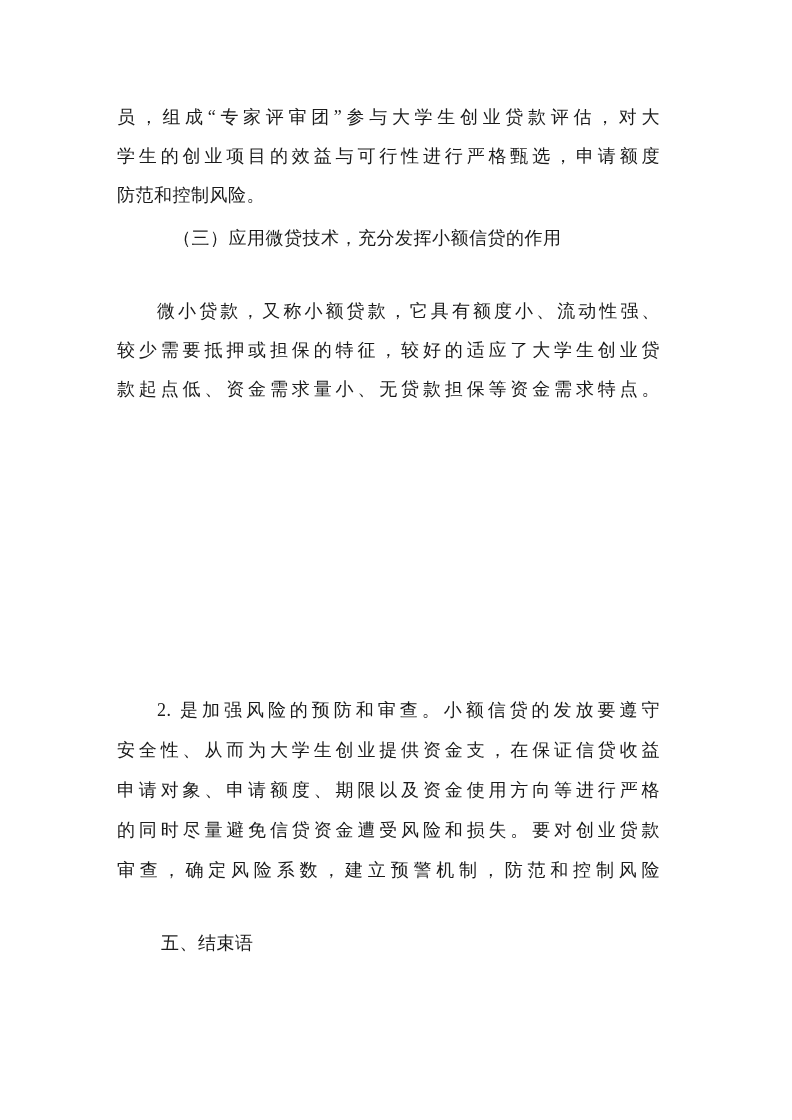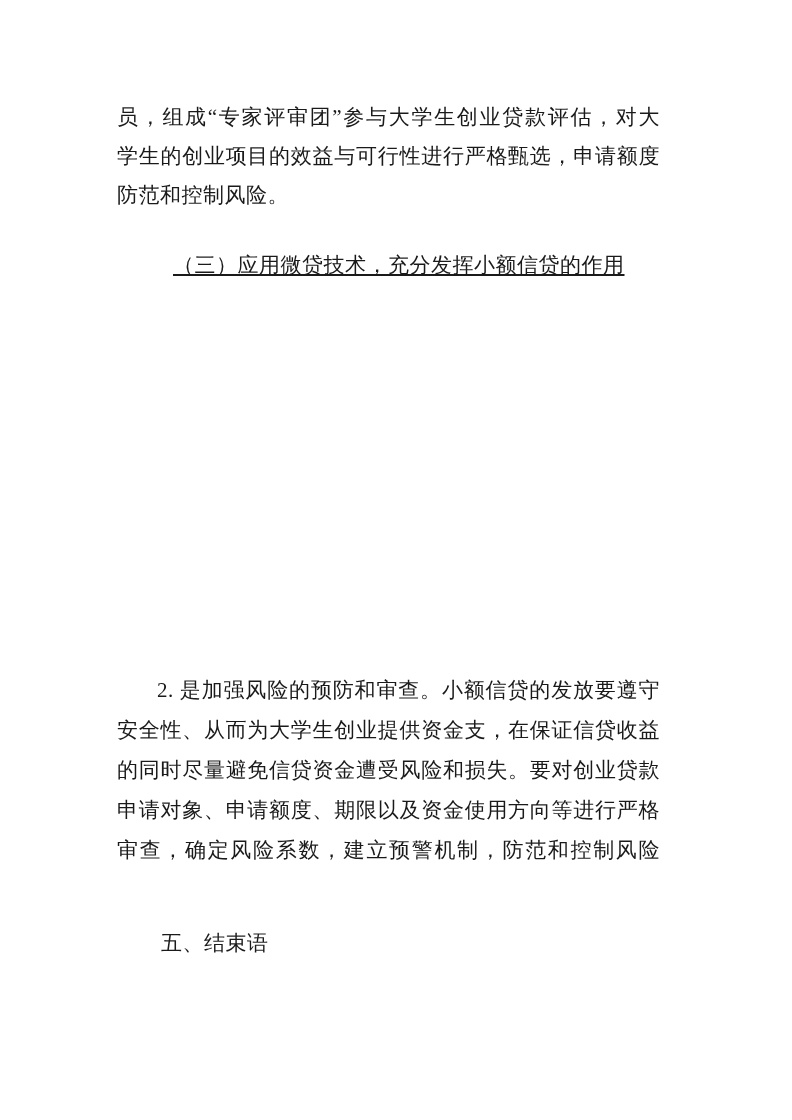--- a/index.html
+++ b/index.html
@@ -13,21 +13,21 @@
     height: 1120px;
     background: #ffffff;
     overflow: hidden;
     font-family: "Liberation Serif", "DejaVu Serif", serif;
     color: #1a1a1a;
   }
   .block {
     position: absolute;
     left: 117px;
     width: 543px;
-    font-size: 21px;
+    font-size: 18px;
     letter-spacing: 0.5px;
   }
   .line {
     white-space: nowrap;
     line-height: 39px;
     height: 39px;
   }
   .lh40 .line {
     line-height: 40px;
     height: 40px;
@@ -36,48 +36,53 @@
   .just {
     text-align: justify;
     text-align-last: justify;
   }
   
   .ind  { text-indent: 40px; }
   .ind-h3 { text-indent: 56px; }
   .ind-h5 { text-indent: 44px; }
 
   .b-cont { top: 98px;  }
-  .b-h3   { top: 246px; text-decoration: underline; }
+  .b-h3   { top: 219px; }
   .b-c    { top: 292px; }
   .b-d    { top: 428px; }
-  .b-e    { top: 670px; }
+  .b-e    { top: 690px; }
   .b-h5   { top: 924px; }
 </style>
 </head>
 <body>
 
 <div id="page">
 
   <div class="block b-cont">
     <div class="line just">员，组成“专家评审团”参与大学生创业贷款评估，对大</div>
     <div class="line just">学生的创业项目的效益与可行性进行严格甄选，申请额度</div>
     <div class="line">防范和控制风险。</div>
   </div>
 
   <div class="block b-h3">
     <div class="line ind-h3">（三）应用微贷技术，充分发挥小额信贷的作用</div>
   </div>
 
+  <div class="block b-c">
+    <div class="line just ind">微小贷款，又称小额贷款，它具有额度小、流动性强、</div>
+    <div class="line just">较少需要抵押或担保的特征，较好的适应了大学生创业贷</div>
+    <div class="line just">款起点低、资金需求量小、无贷款担保等资金需求特点。</div>
+  </div>
 
 
   <div class="block b-e lh40">
     <div class="line just ind">2. 是加强风险的预防和审查。小额信贷的发放要遵守</div>
     <div class="line just">安全性、从而为大学生创业提供资金支，在保证信贷收益</div>
+    <div class="line just">申请对象、申请额度、期限以及资金使用方向等进行严格</div>
     <div class="line just">的同时尽量避免信贷资金遭受风险和损失。要对创业贷款</div>
-    <div class="line just">申请对象、申请额度、期限以及资金使用方向等进行严格</div>
     <div class="line just">审查，确定风险系数，建立预警机制，防范和控制风险</div>
   </div>
 
   <div class="block b-h5">
     <div class="line ind-h5">五、结束语</div>
   </div>
 
 </div>
 
 </body></html>

